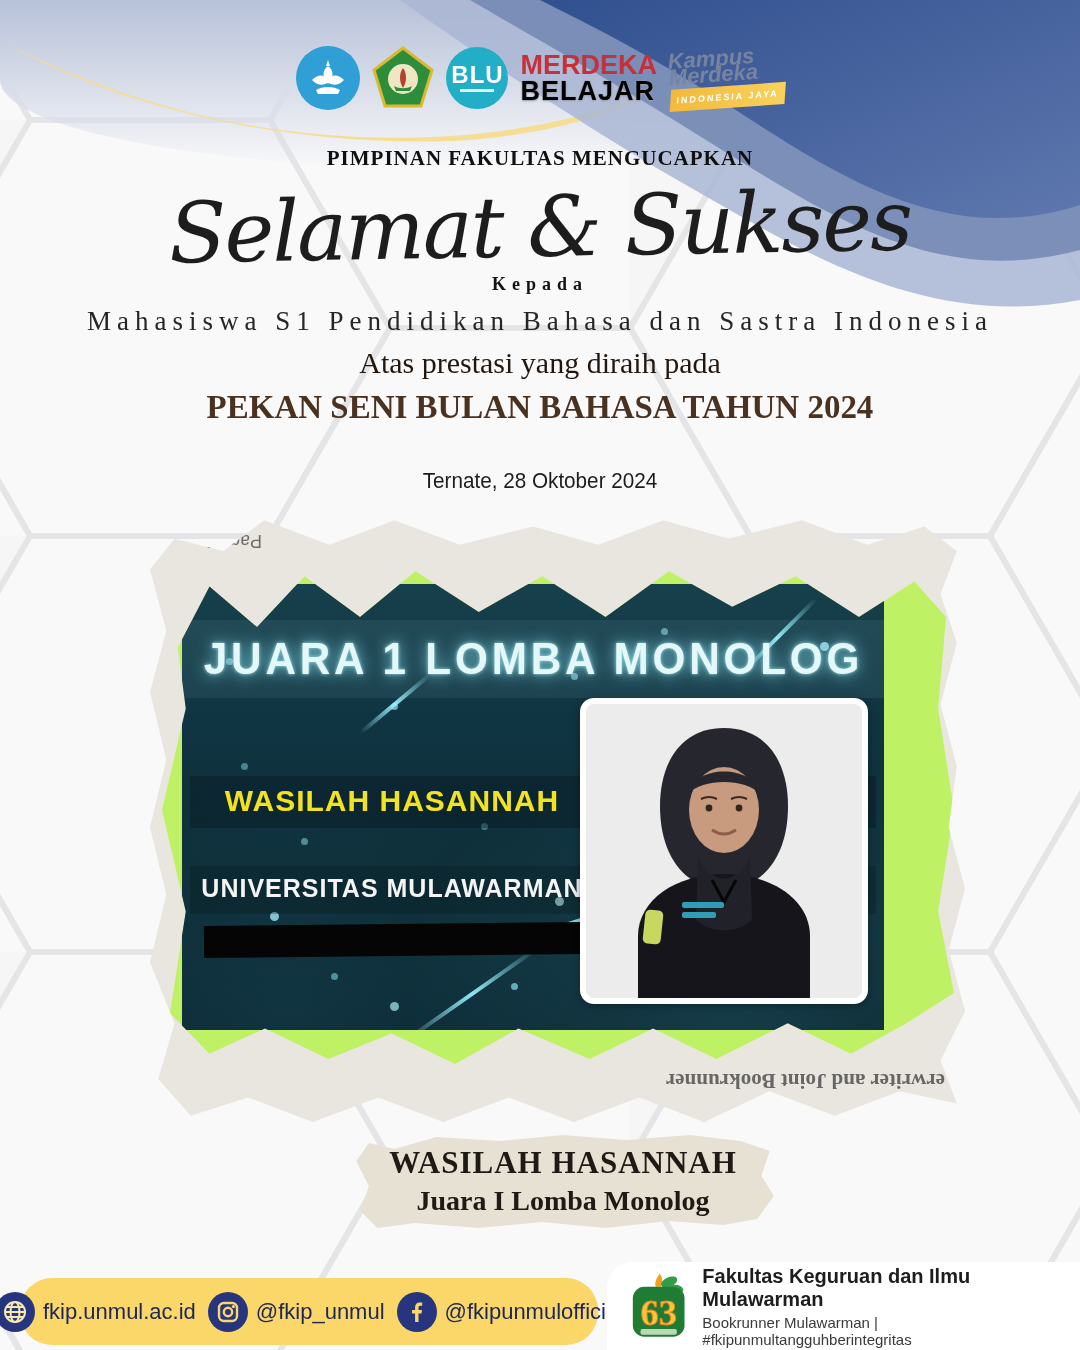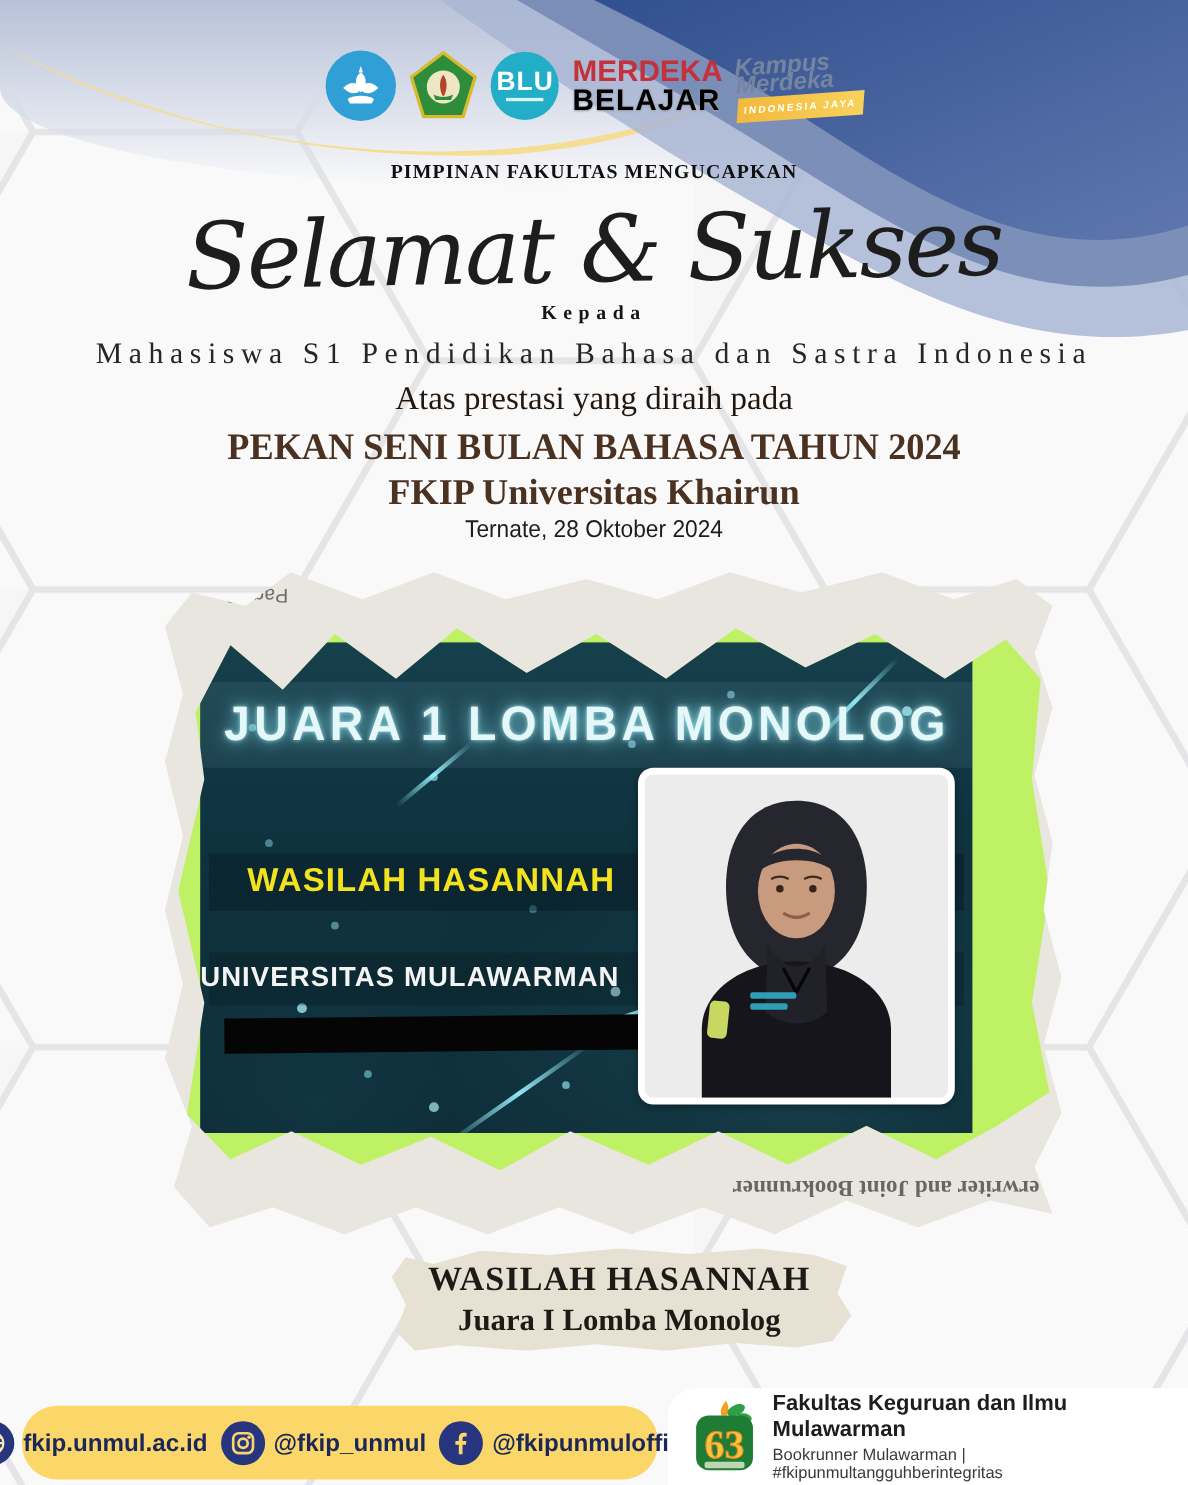--- a/index.html
+++ b/index.html
@@ -29,21 +29,21 @@
   #merdeka-l1{color:#c5313b;font-weight:bold;font-size:27px;font-family:"Liberation Sans",sans-serif;letter-spacing:0px;}
   #merdeka-l2{color:#000000;font-weight:bold;font-size:27px;letter-spacing:1px;
      text-shadow:0 0 2px #9aa0ab,0 1px 2px #9aa0ab;}
   #kampus-block{text-align:left;transform:rotate(-4deg);line-height:20px;}
   .kampus-word{color:#76849f;font-weight:bold;font-size:22px;font-style:italic;letter-spacing:0;}
   #kampus-ribbon{margin-top:2px;background:linear-gradient(90deg,#f3b93c,#f8d25c);color:#fff;
      font-size:9px;font-weight:bold;letter-spacing:2px;padding:1px 6px;display:inline-block;transform:skewX(-8deg);}
 
   
   .serif{font-family:"Liberation Serif","DejaVu Serif",serif;}
-  #line-intro{top:146px;font-size:18px;font-weight:bold;color:#101010;letter-spacing:1px;}
+  #line-intro{top:146px;font-size:21px;font-weight:bold;color:#101010;letter-spacing:1px;}
   #line-script{top:178px;font-size:84px;font-style:italic;color:#1d1d1d;
      font-family:"DejaVu Serif",serif;letter-spacing:-2px;transform:rotate(-1deg);}
   #line-kepada{top:274px;font-size:18px;font-weight:bold;color:#141414;letter-spacing:6px;}
   #line-recipient{top:306px;font-size:27px;color:#262626;letter-spacing:6px;}
   #line-prestasi{top:346px;font-size:30px;color:#22170f;}
   #line-event{top:388px;font-size:34px;font-weight:bold;color:#4b3220;transform:scaleX(.97);}
   #line-host{top:430px;font-size:33px;font-weight:bold;color:#4b3220;}
   #line-date{top:468px;font-size:22px;color:#1d1d1d;transform:scaleX(.94);}
 
   
@@ -60,21 +60,21 @@
       radial-gradient(ellipse at 15% 95%, rgba(70,180,200,.10), transparent 40%),
       linear-gradient(180deg,#16404c 0%,#103542 30%,#0d2d38 62%,#0a2530 100%);}
   #title-band{left:0;right:0;top:36px;height:78px;background:rgba(190,235,242,.08);
     display:flex;align-items:center;justify-content:center;}
   #clip-title{color:#e4f7f9;font-size:44px;font-weight:bold;letter-spacing:4px;
      text-shadow:0 0 16px rgba(130,225,240,.95),0 0 4px rgba(210,250,255,.8);transform:scaleX(.96);}
   #name-band{left:8px;right:8px;top:192px;height:52px;background:rgba(8,22,28,.38);}
   #clip-name{position:absolute;left:0;width:420px;top:200px;text-align:center;color:#f3e31f;
      font-size:30px;font-weight:bold;letter-spacing:1px;}
   #univ-band{left:8px;right:8px;top:282px;height:48px;background:rgba(8,22,28,.30);}
-  #clip-univ{position:absolute;left:0;width:420px;top:290px;text-align:left;color:#f4f4f4;
+  #clip-univ{position:absolute;left:0;width:420px;top:290px;text-align:center;color:#f4f4f4;
      font-size:25px;font-weight:bold;letter-spacing:1px;}
   #redact{left:22px;top:340px;width:380px;height:32px;background:#050505;transform:rotate(-.6deg);}
   .streak{position:absolute;background:linear-gradient(90deg,transparent,rgba(150,240,252,.95),transparent);
      height:4px;border-radius:2px;}
   #bokeh{left:0;top:0;width:5px;height:5px;border-radius:50%;background:rgba(175,235,245,.9);
      box-shadow:210px 120px 0 1px rgba(150,220,235,.7),90px 330px 0 2px rgba(160,230,240,.8),
        150px 390px 0 1px rgba(120,210,230,.6),255px 360px 0 2px rgba(170,235,245,.75),
        330px 400px 0 1px rgba(140,220,235,.7),60px 180px 0 1px rgba(130,215,230,.5),
        390px 90px 0 1px rgba(150,225,240,.6),480px 45px 0 1px rgba(150,225,240,.55),
        640px 60px 0 2px rgba(170,235,245,.8),600px 330px 0 1px rgba(140,220,235,.6),
@@ -91,21 +91,21 @@
     clip-path:polygon(1% 30%,4% 12%,10% 18%,20% 6%,35% 10%,50% 4%,65% 9%,80% 4%,92% 10%,99% 20%,97% 45%,100% 65%,96% 88%,88% 94%,75% 90%,60% 97%,45% 91%,30% 97%,15% 92%,6% 97%,2% 80%,4% 55%);
     display:flex;flex-direction:column;align-items:center;justify-content:center;}
   #award-name{font-size:31px;font-weight:bold;color:#1f1a16;letter-spacing:1px;}
   #award-title{font-size:28px;font-weight:bold;color:#1f1a16;margin-top:4px;}
 
   
   #pill{left:20px;top:1278px;width:578px;height:67px;background:#fbd669;border-radius:32px;
     display:flex;align-items:center;justify-content:center;gap:12px;}
   .soc{display:flex;align-items:center;gap:8px;}
   .soc-ic{width:40px;height:40px;border-radius:50%;background:#26357e;display:flex;align-items:center;justify-content:center;}
-  .soc-label{color:#1b2758;font-weight:bold;font-size:22px;}
+  .soc-label{color:#1b2758;font-weight:normal;font-size:22px;}
   #footer-card{left:607px;top:1262px;width:473px;height:88px;background:#ffffff;border-radius:26px 0 0 0;
     display:flex;align-items:center;gap:14px;padding-left:22px;box-sizing:border-box;}
   #faculty-name{font-size:20px;font-weight:bold;color:#1d1d1d;}
   #faculty-tag{font-size:15px;color:#3a3a3a;margin-top:3px;}
 </style>
 </head>
 <body>
 
 <div id="canvas">
 
@@ -169,21 +169,20 @@
       <div id="kampus-ribbon">INDONESIA JAYA</div>
     </div>
   </div>
 
   <div id="line-intro" class="abs ctr serif">PIMPINAN FAKULTAS MENGUCAPKAN</div>
   <div id="line-script" class="abs ctr">Selamat &amp; Sukses</div>
   <div id="line-kepada" class="abs ctr serif">Kepada</div>
   <div id="line-recipient" class="abs ctr serif">Mahasiswa S1 Pendidikan Bahasa dan Sastra Indonesia</div>
   <div id="line-prestasi" class="abs ctr serif">Atas prestasi yang diraih pada</div>
   <div id="line-event" class="abs ctr serif">PEKAN SENI BULAN BAHASA TAHUN 2024</div>
-  <div id="line-host" class="abs ctr serif">FKIP Universitas Khairun</div>
   <div id="line-date" class="abs ctr">Ternate, 28 Oktober 2024</div>
 
   <div id="paper" class="abs">
     <div id="page-label" class="abs">Page 2</div>
 
     <div id="black-band" class="abs">
       <div id="teal" class="abs">
         <div id="bokeh" class="abs"></div>
         <div class="streak" style="left:540px;top:52px;width:110px;transform:rotate(-45deg);"></div>
         <div class="streak" style="left:168px;top:118px;width:90px;transform:rotate(-40deg);"></div>

